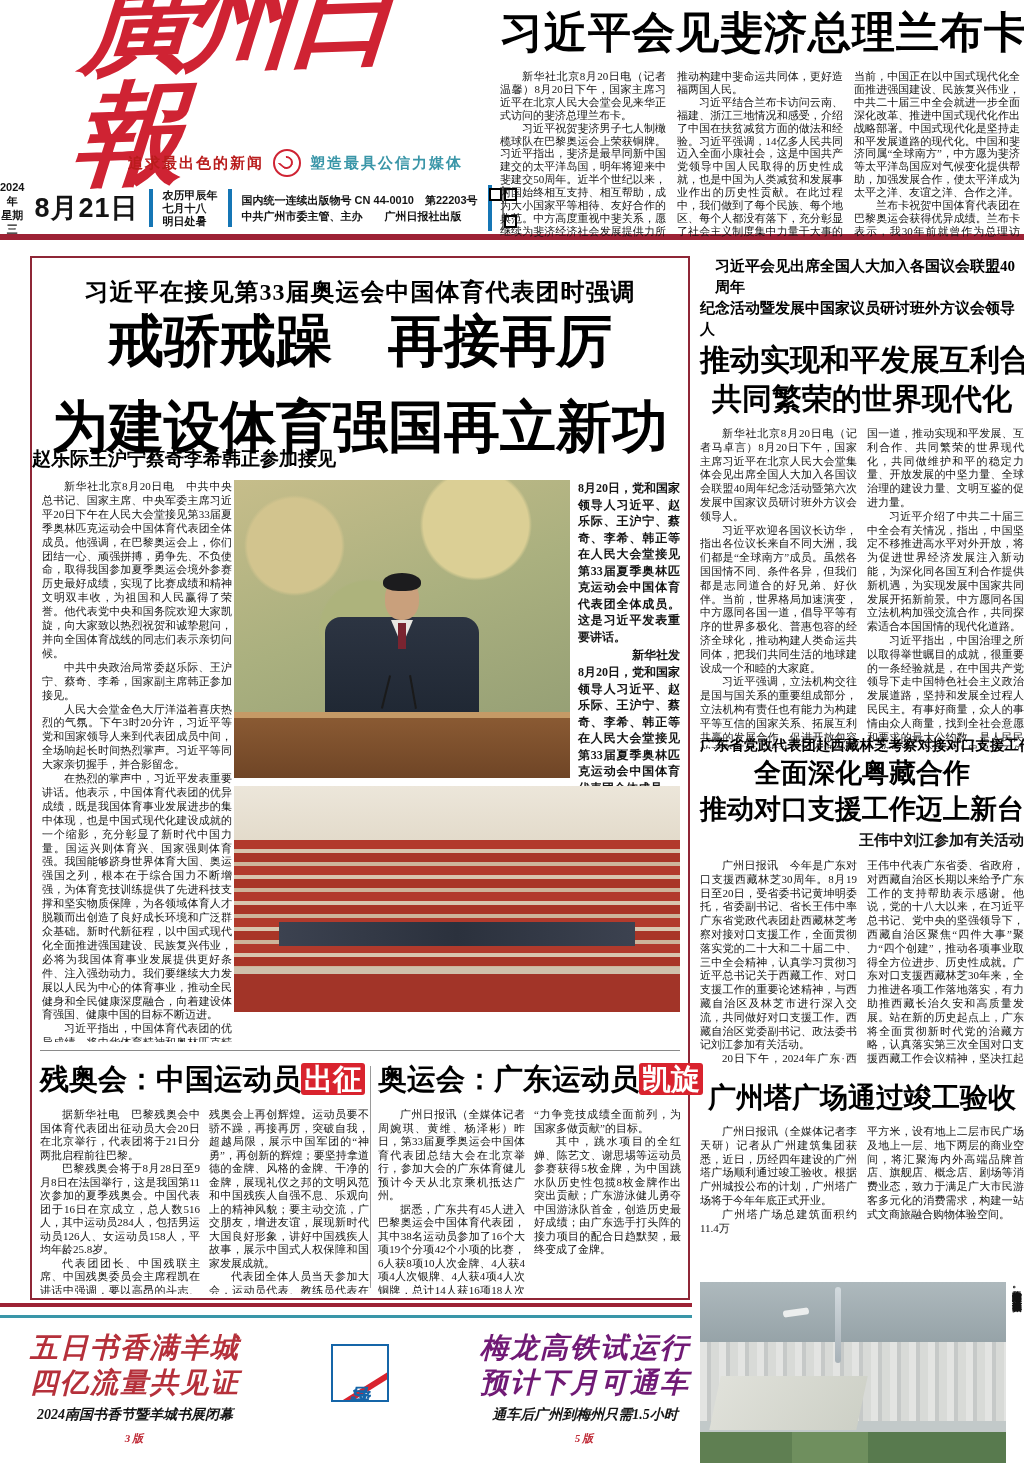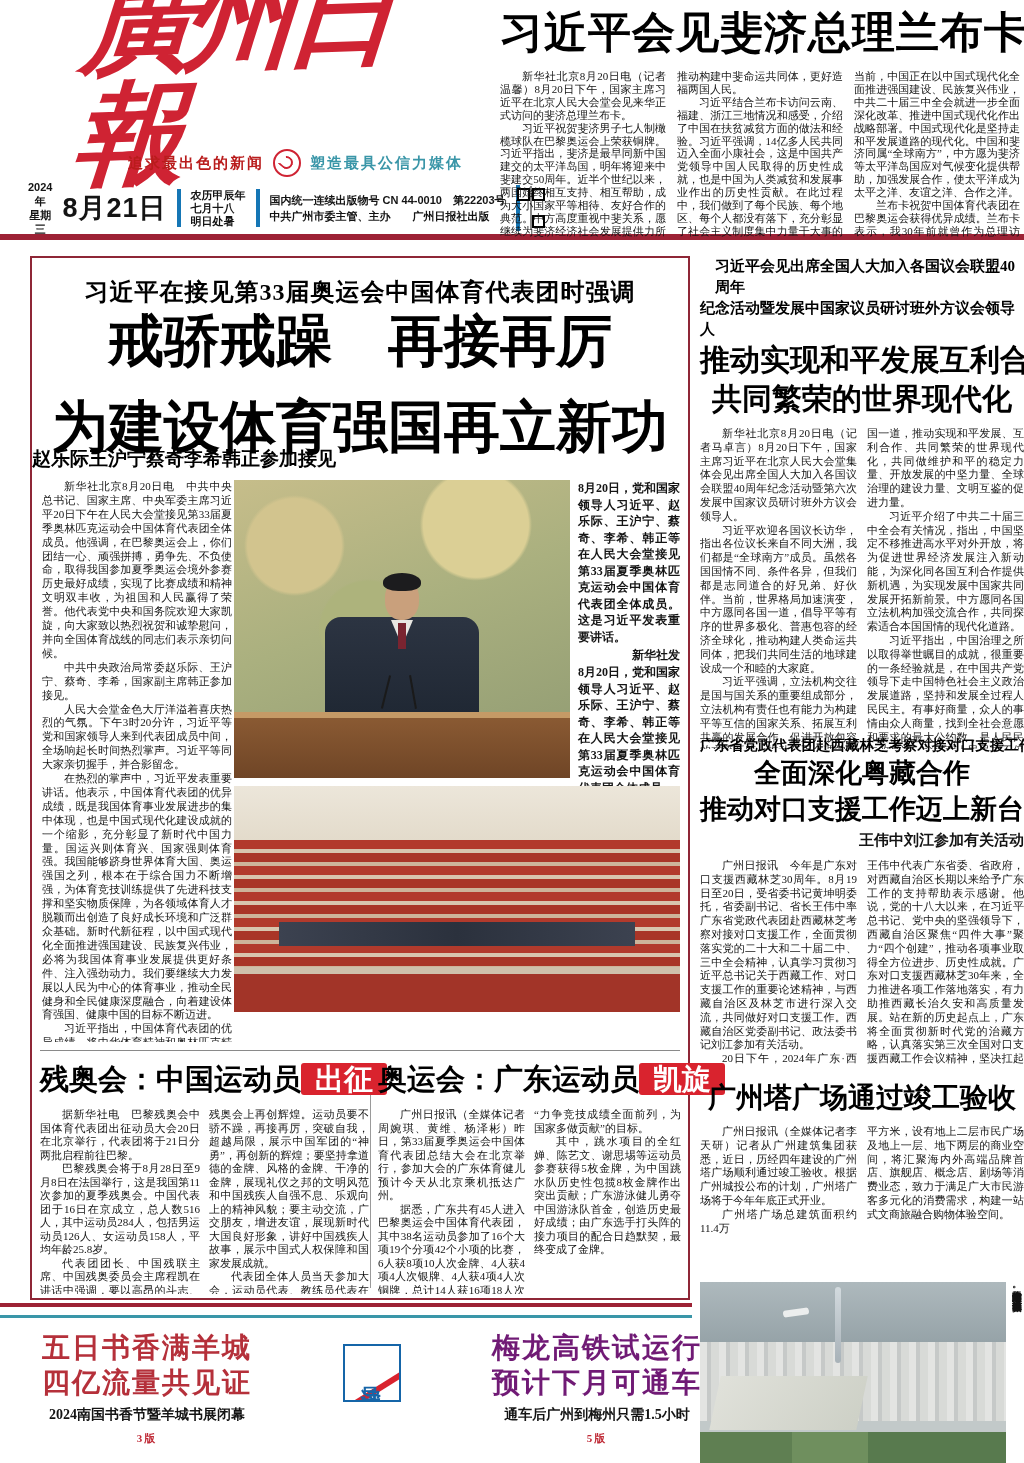--- a/index.html
+++ b/index.html
@@ -10,21 +10,21 @@
   .logo{position:absolute;left:78px;top:-6px;width:395px;height:158px;display:flex;align-items:center;justify-content:center;
         color:#cf2333;font-weight:bold;font-style:italic;font-size:112px;line-height:1;letter-spacing:-10px;
         transform:rotate(-2deg) skewX(-6deg);}
   .slogan{position:absolute;left:128px;top:150px;width:345px;height:26px;display:flex;align-items:center;gap:9px;
           font-size:15px;font-weight:bold;font-family:"Liberation Sans",sans-serif;}
   .slogan-left{color:#b91c1c;letter-spacing:2px;}
   .slogan-right{color:#3a96a8;letter-spacing:2px;}
   .slogan-logo{width:24px;height:24px;border:2px solid #cf2333;border-radius:50%;position:relative;flex:0 0 auto;}
   .slogan-logo-mark{position:absolute;left:5px;top:5px;width:9px;height:9px;border:2px solid #cf2333;
           border-radius:50% 50% 50% 0;border-left-color:transparent;transform:rotate(40deg);}
-  .dateline{position:absolute;left:28px;top:185px;width:486px;height:46px;display:flex;align-items:center;gap:10px;
+  .dateline{position:absolute;left:0;top:185px;width:486px;height:46px;display:flex;align-items:center;gap:10px;
             font-family:"Liberation Sans",sans-serif;}
   .d-yw{font-size:11px;font-weight:bold;line-height:14px;text-align:center;}
   .d-main{font-size:27px;font-weight:bold;letter-spacing:1px;white-space:nowrap;}
   .vbar{width:4px;height:38px;background:#1576b5;flex:0 0 auto;}
   .vbar.tall{height:46px;}
   .d-lunar{font-size:11px;font-weight:bold;line-height:13px;white-space:nowrap;}
   .d-pub{font-size:11px;line-height:16px;font-weight:bold;white-space:nowrap;}
   .qr{width:42px;height:42px;position:relative;border:1px solid #888;background:#fff;
       background-image:repeating-linear-gradient(0deg,#222 0 2px,transparent 2px 5px),
                        repeating-linear-gradient(90deg,#222 0 2px,transparent 2px 5px);}
@@ -75,29 +75,29 @@
           background:linear-gradient(#ece6da 0%,#e3dbcb 24%,#cfc0ab 30%);}
   .p2-crowd{position:absolute;left:0;top:24%;width:100%;height:56%;
             background:repeating-linear-gradient(180deg,#b23a2c 0 9px,#d8c5ae 9px 13px,#a93527 13px 22px,#cdb49a 22px 26px);}
   .p2-leaders{position:absolute;left:10%;top:60%;width:80%;height:11%;background:linear-gradient(90deg,#3c4250,#2b313d 50%,#3c4250);}
   .p2-carpet{position:absolute;left:0;bottom:0;width:100%;height:17%;background:#a23428;}
   .mb-divider{position:absolute;left:8px;top:792px;width:640px;border-top:1px solid #8a8a8a;}
   .sub-art-left{position:absolute;left:8px;top:802px;width:330px;}
   .sub-art-right{position:absolute;left:346px;top:802px;width:304px;}
   .sub-vdiv{position:absolute;left:338px;top:808px;height:222px;border-left:1px solid #9a9a9a;}
   .sub-title{margin:0 0 8px;font-size:29px;font-weight:900;white-space:nowrap;color:#000;}
-  .hl{background:#d9232e;color:#fff;padding:0 14px;border-radius:3px;}
+  .hl{background:#d9232e;color:#fff;padding:0 3px;border-radius:3px;}
   .sub-cols{display:flex;gap:9px;}
   .scol{width:160px;height:186px;font-size:11px;line-height:13.5px;}
   .scol.narrow{width:147px;}
 
   
   .rule-red2{position:absolute;left:0;top:1303px;width:692px;height:4px;background:#9d2235;}
   .rule-teal{position:absolute;left:0;top:1315px;width:692px;height:3px;background:#3a96a8;}
-  .banner{position:absolute;left:42px;top:1330px;width:660px;height:118px;display:flex;justify-content:space-between;align-items:flex-start;}
+  .banner{position:absolute;left:30px;top:1330px;width:660px;height:118px;display:flex;justify-content:space-between;align-items:flex-start;font-style:italic;}
   .banner-block{text-align:center;}
   .banner-big{font-size:28px;font-weight:900;line-height:35px;letter-spacing:2px;white-space:nowrap;}
   .banner-big.red{color:#b5303a;}
   .banner-big.black{color:#701a75;}
   .banner-sub{font-size:14px;margin-top:6px;font-weight:600;}
   .banner-page{color:#c02c38;font-size:11px;margin-top:7px;font-weight:bold;letter-spacing:2px;}
   .badge{width:54px;height:54px;margin-top:14px;position:relative;border:2px solid #1565a8;background:#fff;overflow:hidden;flex:0 0 auto;}
   .badge-slash{position:absolute;left:-10px;bottom:6px;width:80px;height:6px;background:#d9232e;transform:rotate(-32deg);}
   .badge-text{position:absolute;inset:0;display:flex;align-items:center;justify-content:center;
               writing-mode:vertical-rl;font-size:20px;font-weight:900;color:#1565a8;letter-spacing:3px;

